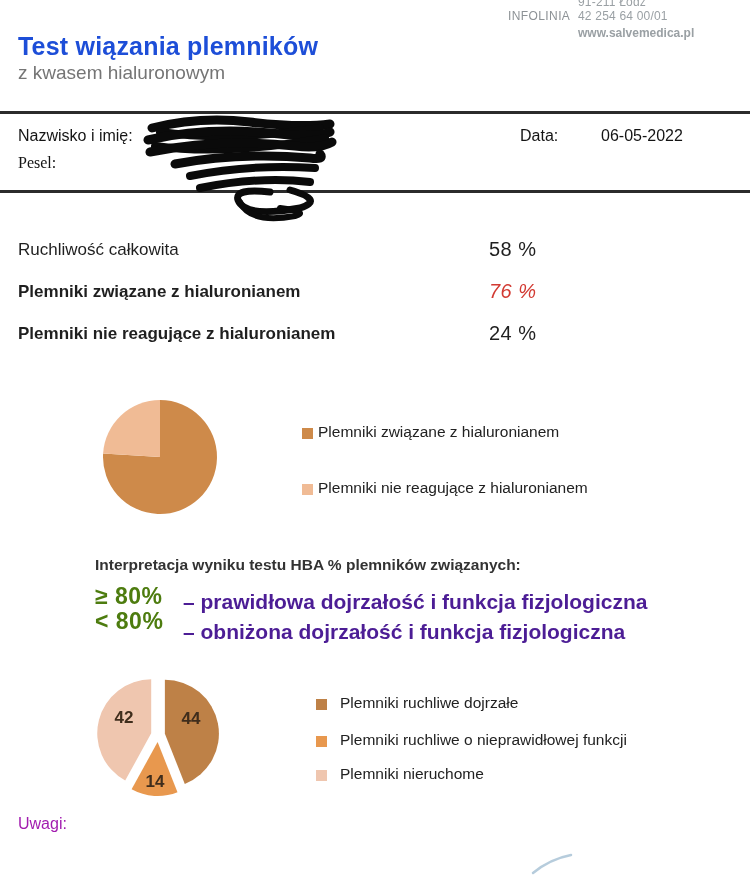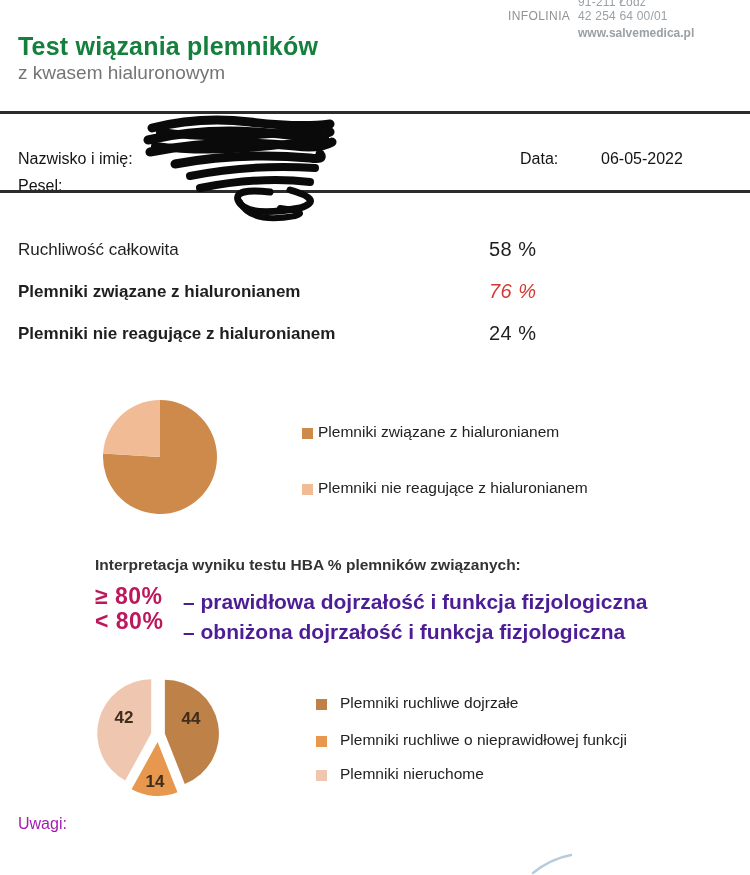--- a/index.html
+++ b/index.html
@@ -5,60 +5,60 @@
   html,body{margin:0;padding:0;}
   body{
     width:750px;height:875px;background:#ffffff;overflow:hidden;position:relative;
     font-family:"Liberation Sans","DejaVu Sans",sans-serif;color:#1f1f1f;
   }
   .abs{position:absolute;}
   
   .addr{font-size:12px;color:#9aa0a4;letter-spacing:.2px;}
   .infolinia{font-size:12px;font-weight:400;color:#8d9296;letter-spacing:.4px;}
   .website{font-size:12px;font-weight:700;color:#9aa0a4;}
-  .doc-title{font-size:25px;font-weight:700;color:#15803d;letter-spacing:.2px;}
+  .doc-title{font-size:25px;font-weight:700;color:#1d4ed8;letter-spacing:.2px;}
   .doc-subtitle{font-size:19px;color:#757575;}
   .rule{left:0;width:750px;height:2.5px;background:#2b2b2b;}
   
-  .field-label{font-size:16px;color:#141414;margin-top:23px;}
+  .field-label{font-size:16px;color:#141414;}
   
   .res-label{font-size:17px;}
   .res-label.bold{font-weight:700;}
   .res-value{font-size:20px;font-weight:500;letter-spacing:.5px;}
   .res-value.red{color:#d23a32;font-style:italic;}
   
   .leg-sq{width:11px;height:11px;}
   .leg-text{font-size:15.5px;color:#222;}
   .sq-c1a{background:#ce8a4a;}
   .sq-c1b{background:#f0bb95;}
   .sq-c2a{background:#be8147;}
   .sq-c2b{background:#e8984e;}
   .sq-c2c{background:#efc6af;}
   
   .interp-heading{font-size:15.5px;font-weight:700;color:#333;}
-  .interp-threshold{font-size:23px;font-weight:700;color:#be185d;letter-spacing:.5px;text-align:center;}
+  .interp-threshold{font-size:23px;font-weight:700;color:#4d7c0f;letter-spacing:.5px;text-align:center;}
   .interp-desc{font-size:21px;font-weight:600;color:#4c1d95;}
   .remarks{font-size:16px;color:#a21caf;}
   svg{display:block;}
 </style>
 </head>
 <body>
 
 <div class="abs addr" style="left:578px;top:-5px;">91-211 Łódź</div>
 <div class="abs infolinia" style="left:508px;top:9px;">INFOLINIA</div>
 <div class="abs addr" style="left:578px;top:9px;">42 254 64 00/01</div>
 <div class="abs website" style="left:578px;top:26px;">www.salvemedica.pl</div>
 
 <div class="abs doc-title" style="left:18px;top:32px;">Test wiązania plemników</div>
 <div class="abs doc-subtitle" style="left:18px;top:62px;">z kwasem hialuronowym</div>
 
 <div class="abs rule" style="top:111px;"></div>
 
 <div class="abs field-label" style="left:18px;top:127px;">Nazwisko i imię:</div>
-<div class="abs field-label" style="left:18px;top:154px;">Pesel:</div>
+<div class="abs field-label" style="left:18px;top:154px;font-family:Liberation Serif, serif;">Pesel:</div>
 <div class="abs field-label" style="left:520px;top:127px;">Data:</div>
 <div class="abs field-label" style="left:601px;top:127px;">06-05-2022</div>
 
 <div class="abs rule" style="top:190px;"></div>
 
 <svg class="abs" style="left:130px;top:112px;z-index:5;" width="215" height="112" viewBox="0 0 215 112">
   <g fill="none" stroke="#0a0a0a" stroke-linecap="round">
     <path stroke-width="9" d="M22,16 Q70,4 120,10 T200,12"></path>
     <path stroke-width="8" d="M30,20 Q100,30 190,16"></path>
     <path stroke-width="9" d="M18,28 Q80,14 150,22 Q185,26 200,20"></path>

